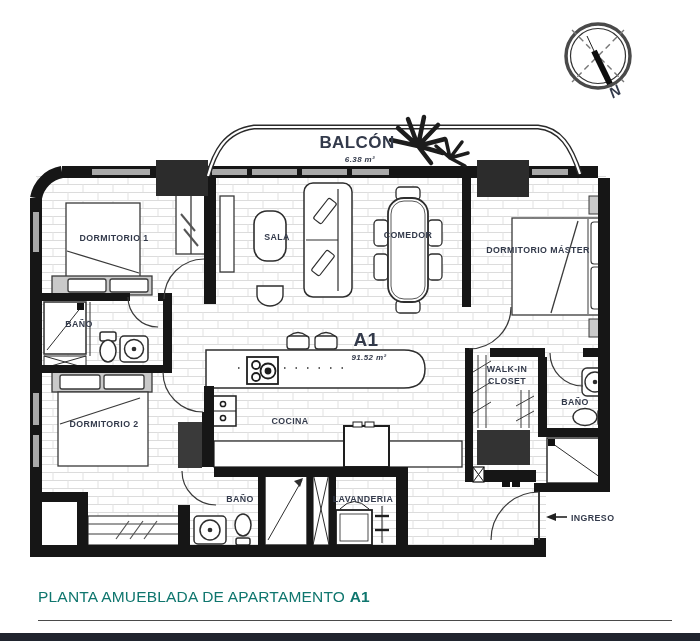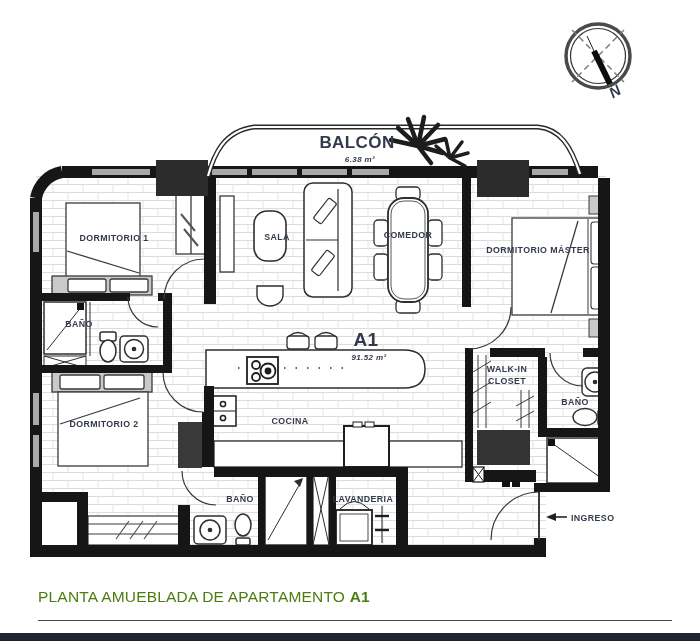--- a/index.html
+++ b/index.html
@@ -4,21 +4,21 @@
 <style>
   html,body{margin:0;padding:0;background:#fff;}
   .page{position:relative;width:700px;height:641px;background:#ffffff;overflow:hidden;
         font-family:"Liberation Sans",sans-serif;}
   .plan-svg{position:absolute;left:0;top:0;}
   .plan-svg text{font-family:"Liberation Sans",sans-serif;fill:#333a4b;letter-spacing:.4px;}
   .room-label{font-size:8.8px;font-weight:bold;}
   .small-italic{font-size:8px;font-style:italic;font-weight:bold;fill:#3c4150;}
   .big-label{font-size:17px;font-weight:bold;fill:#181c26;letter-spacing:.5px;}
   .unit-label{font-size:19px;font-weight:bold;fill:#11141c;}
-  .caption{position:absolute;left:38px;top:588px;font-size:15.5px;color:#4d7c0f;letter-spacing:.2px;}
+  .caption{position:absolute;left:38px;top:588px;font-size:15.5px;color:#0f766e;letter-spacing:.2px;}
   .caption b{font-weight:bold;}
   .caption-rule{position:absolute;left:38px;top:620px;width:634px;height:1px;background:#4a4a4a;}
   .bottom-bar{position:absolute;left:0;top:633px;width:700px;height:8px;background:#20242e;}
 </style>
 </head>
 <body>
 
 <div class="page">
 <svg class="plan-svg" width="700" height="562" viewBox="0 0 700 562">
   <defs>

